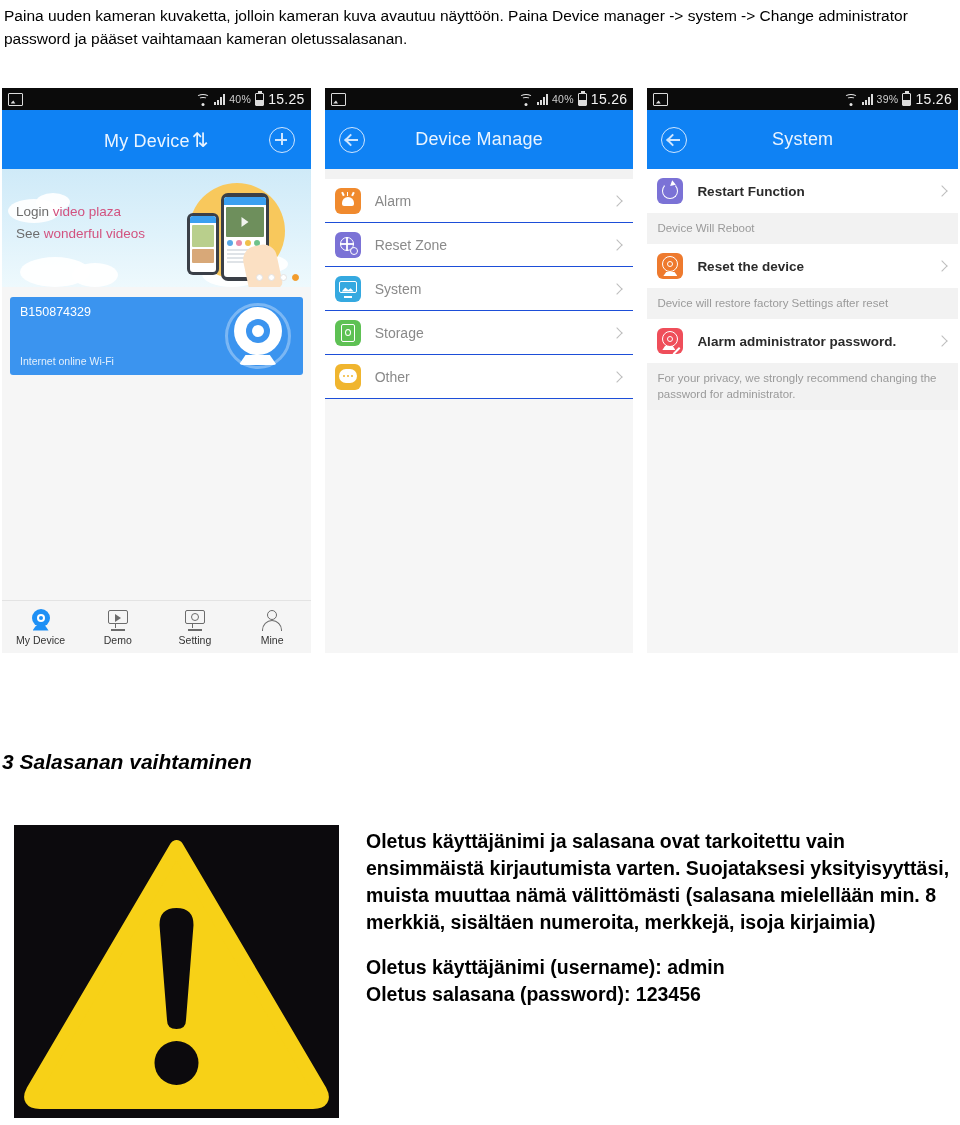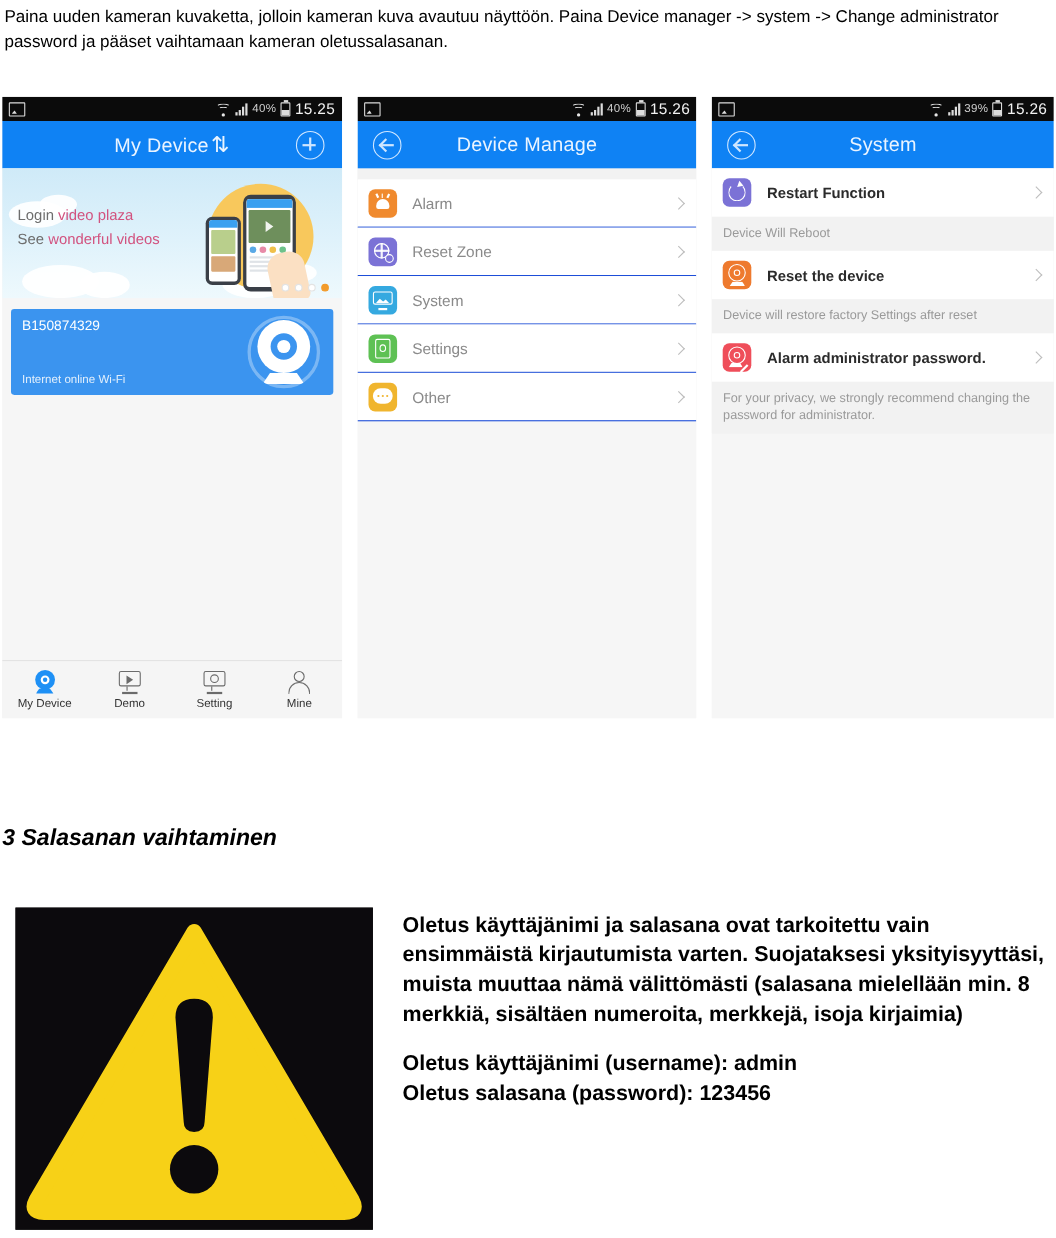--- a/index.html
+++ b/index.html
@@ -70,21 +70,21 @@
     width: 9px; height: 13px; border: 1.4px solid #dcdcdc; border-radius: 1px;
     position: relative; background: linear-gradient(to top,#dcdcdc 42%,transparent 42%);
   }
   .ico-batt::before{
     content:""; position:absolute; top:-3px; left:2px; width:4px; height:2px; background:#dcdcdc;
   }
   .sb-time { font-size: 14px; color: #f2f2f2; font-weight: 400; }
 
   
   .appbar {
-    height: 43px; background: #0f82f4; display: flex; align-items: center;
+    height: 59px; background: #0f82f4; display: flex; align-items: center;
     position: relative; color: #fff;
   }
   .appbar .title {
     position: absolute; left: 0; right: 0; text-align: center;
     font-size: 18px; color: #eaf4ff; letter-spacing: .2px;
   }
   .appbar .title.with-glyph { padding-right: 0; }
   .wave-glyph { display: inline-block; margin-left: 2px; font-size: 20px; }
   .round-btn {
     width: 26px; height: 26px; border-radius: 50%;
@@ -550,21 +550,21 @@
           </span>
           <span class="lbl">System</span>
           <span class="chev"></span>
         </div>
 
         <div class="row">
           <span class="sq-ic g-sto">
             <span class="card"></span>
               <span class="in"></span>
           </span>
-          <span class="lbl">Settings</span>
+          <span class="lbl">Storage</span>
           <span class="chev"></span>
         </div>
 
         <div class="row">
           <span class="sq-ic g-oth">
             <span class="bub"></span>
               <span class="d d1"></span>
               <span class="d d2"></span>
               <span class="d d3"></span>
           </span>

